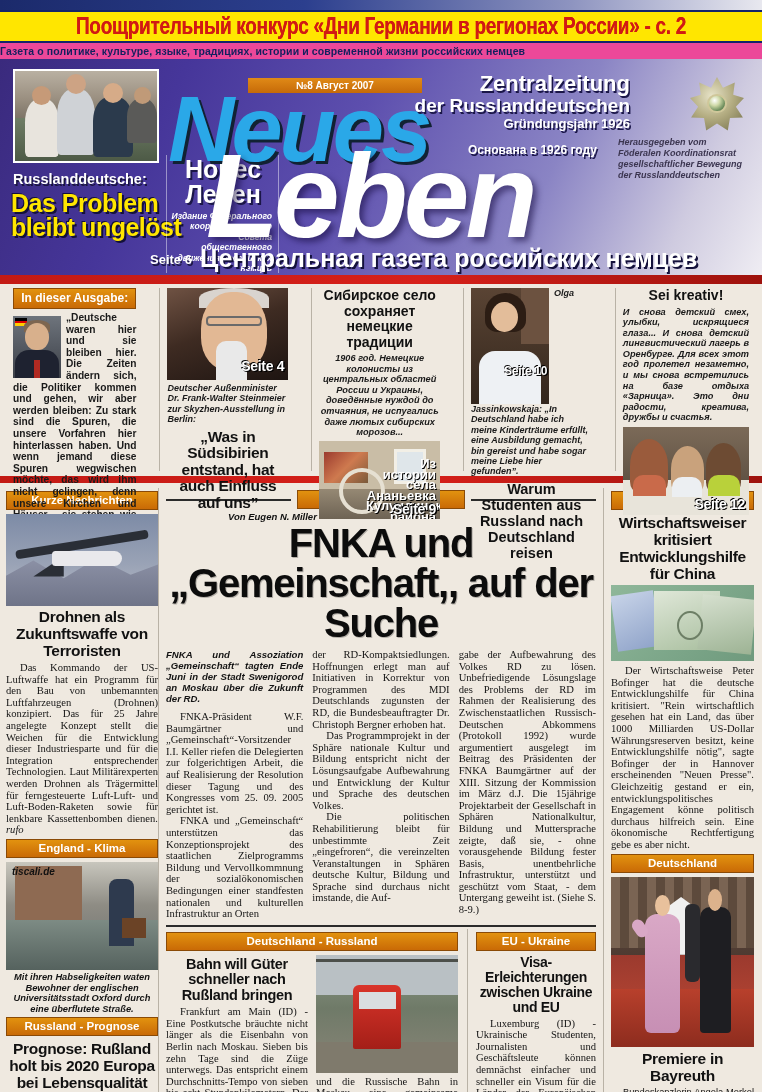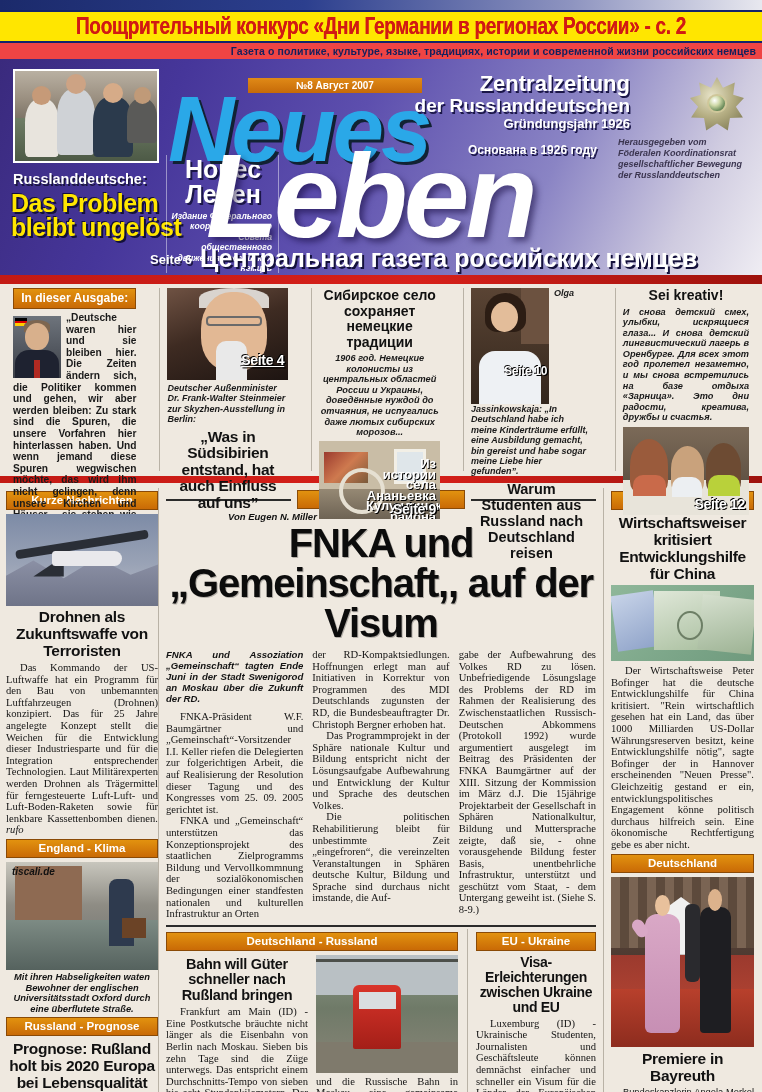--- a/index.html
+++ b/index.html
@@ -17,23 +17,23 @@
   .yellowbar {
     background:#ffe600; border-top:2px solid #14246b; border-bottom:2px solid #14246b;
     text-align:center; padding:3px 0 4px;
   }
   .yellowbar .t {
     font-family:"Liberation Sans", sans-serif; font-weight:bold; color:#d11a14;
     font-size:19px; letter-spacing:-0.3px; white-space:nowrap;
     transform:scaleY(1.25); display:inline-block; text-shadow:0 0 0 #d11a14;
   }
   .tagline {
-    text-align:right; padding:2px 6px 2px 16px; color:#12205e;
+    padding:2px 6px 2px 0; color:#12205e;
     font-family:"Liberation Sans", sans-serif; font-weight:bold; font-size:10.5px;
-    background:#ef4444; letter-spacing:.1px;
+    background:#ec4899; letter-spacing:.1px;
   }
 
   
   .masthead {
     position:relative; height:216px;
     background:linear-gradient(115deg,#3a2a7d 0%,#46369a 22%,#5d4fae 45%,#8a84c4 70%,#cfcbe0 88%,#efedf3 100%);
     overflow:hidden;
   }
   .mast-photo {
     position:absolute; left:13px; top:10px; width:146px; height:94px;
@@ -418,21 +418,21 @@
         <div class="seitebadge">Seite 7</div>
       </div>
     </div>
 
     <div class="tcell t2">
       <div class="photo-generic steinmeier">
         <div class="hair"></div>
           <div class="face"></div>
           <div class="glass"></div>
           <div class="mic"></div>
-        <div class="seitebadge" style="position:absolute;right:4px;bottom:12px;text-decoration:underline;">Seite 4</div>
+        <div class="seitebadge" style="position:absolute;right:4px;bottom:6px;">Seite 4</div>
       </div>
       <div class="cap-it">Deutscher Außenminister Dr. Frank-Walter Steinmeier zur Skyzhen-Ausstellung in Berlin:</div>
       <div class="bighead-de">„Was in Südsibirien entstand, hat auch Einfluss auf uns”</div>
     </div>
 
     <div class="tcell t3">
       <div class="ru-head">Сибирское село сохраняет немецкие традиции</div>
       <div class="ru-it">1906 год. Немецкие колонисты из центральных областей России и Украины, доведённые нуждой до отчаяния, не испугались даже лютых сибирских морозов...</div>
       <div class="village">
         <div class="wall"></div>
@@ -503,21 +503,21 @@
     </div>
 
     <div class="colC">
 
       <div class="sechead-wrap">
         <div class="rule"></div>
         <div class="bar">Russlanddeutsche</div>
         <div class="rule"></div>
       </div>
       <div class="byline">Von Eugen N. Miller</div>
-      <div class="mainhead">FNKA und „Gemeinschaft,, auf der Visum</div>
+      <div class="mainhead">FNKA und „Gemeinschaft,, auf der Suche</div>
 
       <div class="c3">
         <div>
           <div class="lead-it">FNKA und Assoziation „Gemeinschaft“ tagten Ende Juni in der Stadt Swenigorod an Moskau über die Zukunft der RD.</div>
           <div class="body-txt" style="margin-top:7px;">
             <p>FNKA-Präsident W.F. Baumgärtner und „Gemeinschaft“-Vorsitzender I.I. Keller riefen die Delegierten zur folgerichtigen Arbeit, die auf Realisierung der Resolution dieser Tagung und des Kongresses vom 25. 09. 2005 gerichtet ist.</p>
             <p>FNKA und „Gemeinschaft“ unterstützen das Konzeptionsprojekt des staatlichen Zielprogramms Bildung und Vervollkommnung der sozialökonomischen Bedingungen einer standfesten nationalen und kulturellen Infrastruktur an Orten</p>
           </div>
         </div>
         <div>

